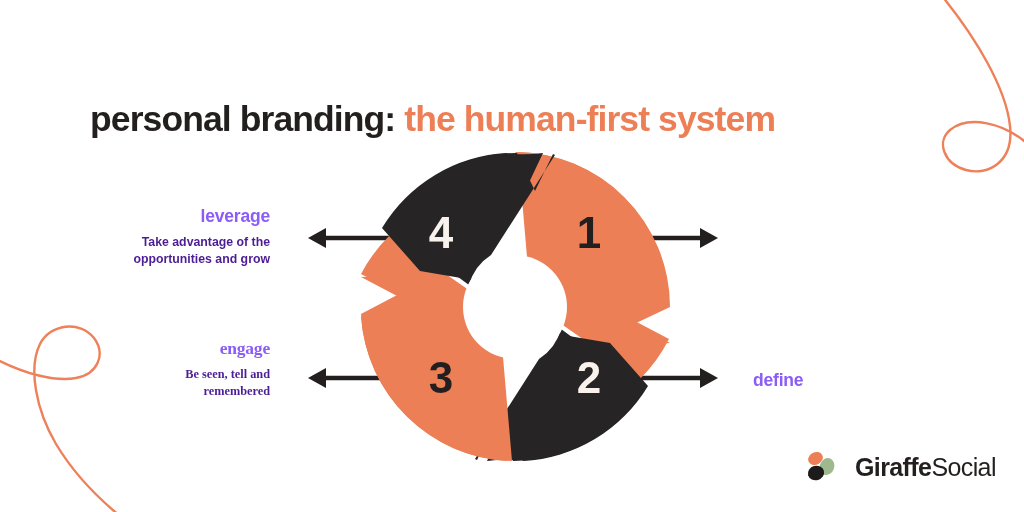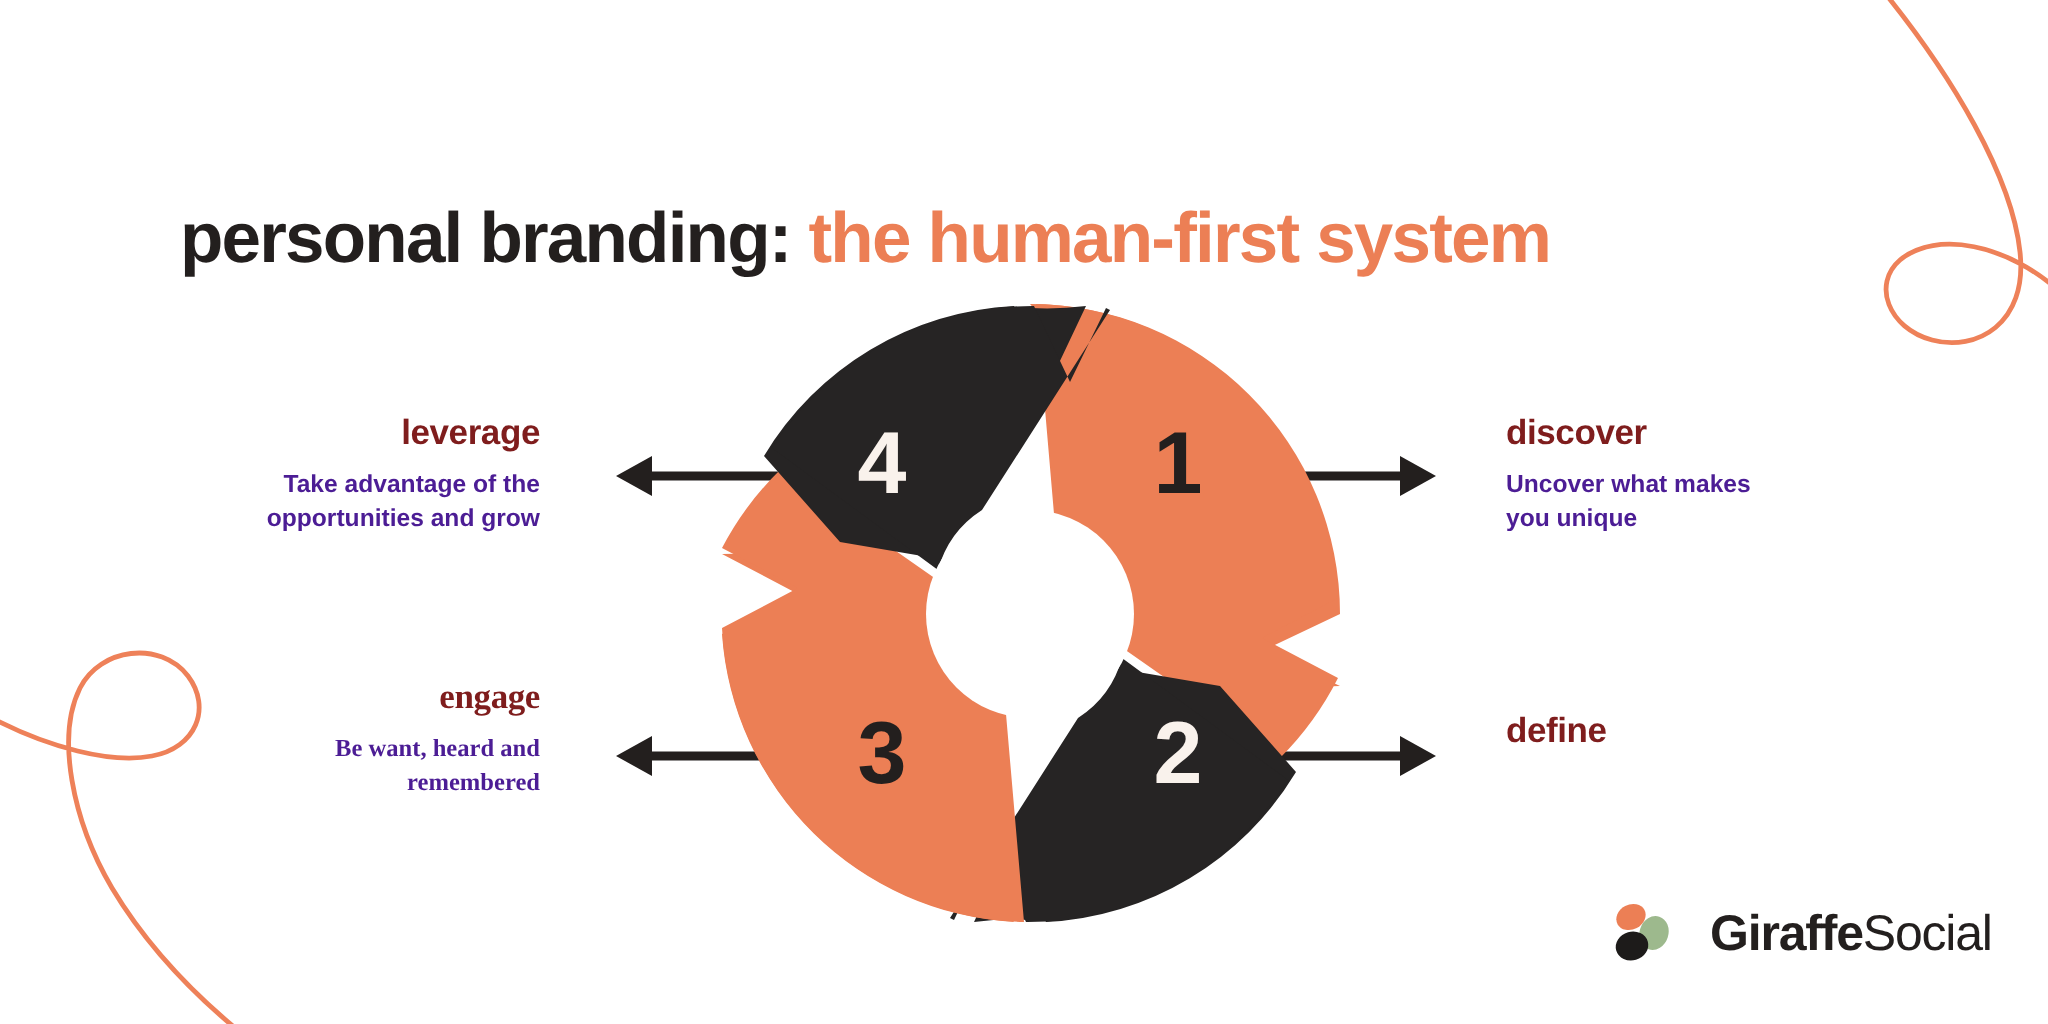--- a/index.html
+++ b/index.html
@@ -66,40 +66,40 @@
     font-weight: bold;
     text-anchor: middle;
     dominant-baseline: central;
   }
 
   
   .label-block { position: absolute; }
   .label-block .heading {
     font-size: 17.5px;
     font-weight: bold;
-    color: #7f1d1d;
+    color: #8b5cf6;
     letter-spacing: -0.2px;
     line-height: 1.2;
     margin: 0 0 7px 0;
   }
   .label-block .desc {
     font-size: 12.3px;
     font-weight: bold;
     color: #4c1d95;
     line-height: 1.42;
     margin: 0;
     white-space: pre-line;
   }
   .label-left { text-align: right; }
   .label-right { text-align: left; }
 
   #label-leverage { left: 70px; top: 206px; width: 200px; }
   #label-engage   { left: 70px; top: 338px; width: 200px; font-family: Liberation Serif, serif; }
   #label-discover { left: 753px; top: 206px; width: 230px; }
-  #label-define   { left: 753px; top: 355px; width: 230px; }
+  #label-define   { left: 753px; top: 370px; width: 230px; }
 
   
   #logo {
     position: absolute;
     left: 806px;
     top: 450px;
     display: flex;
     align-items: center;
     gap: 19px;
   }
@@ -251,29 +251,24 @@
   </svg>
 
   <div class="label-block label-left" id="label-leverage">
     <p class="heading">leverage</p>
     <p class="desc">Take advantage of the
 opportunities and grow</p>
   </div>
 
   <div class="label-block label-left" id="label-engage">
     <p class="heading">engage</p>
-    <p class="desc">Be want, heard and
+    <p class="desc">Be seen, tell and
 remembered</p>
   </div>
 
-  <div class="label-block label-right" id="label-discover">
-    <p class="heading">discover</p>
-    <p class="desc">Uncover what makes
-you unique</p>
-  </div>
 
   <div class="label-block label-right" id="label-define">
     <p class="heading">define</p>
   </div>
 
   <div id="logo">
     <svg width="30" height="34" viewBox="0 0 30 34" fill="none">
 
       <ellipse cx="9.5" cy="8.5" rx="7.6" ry="6.2" transform="rotate(-28 9.5 8.5)" fill="#ec7f55"></ellipse>
 

